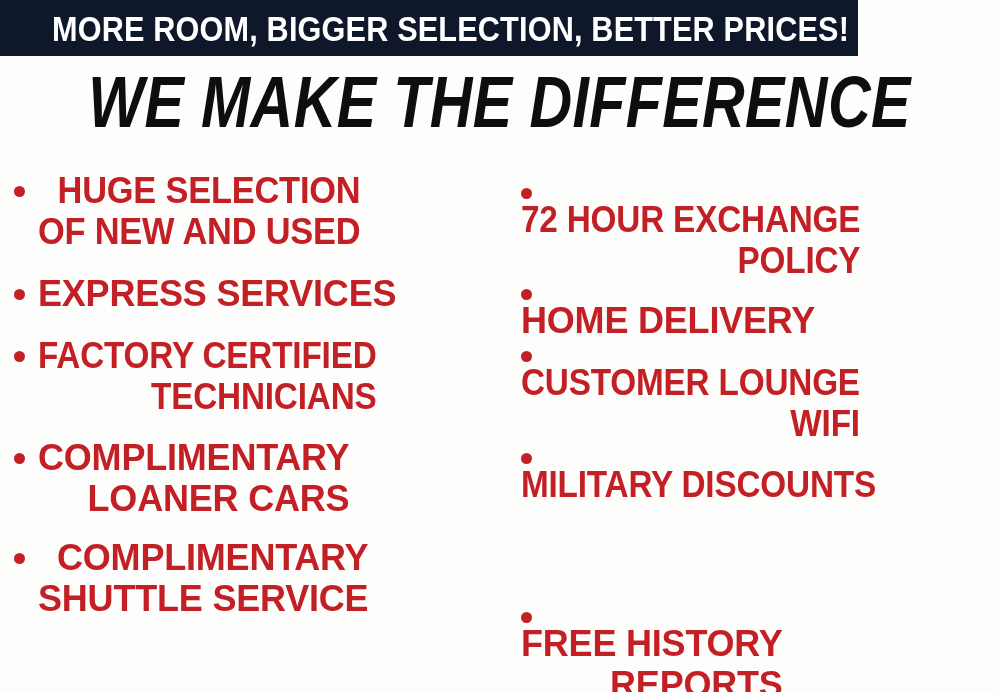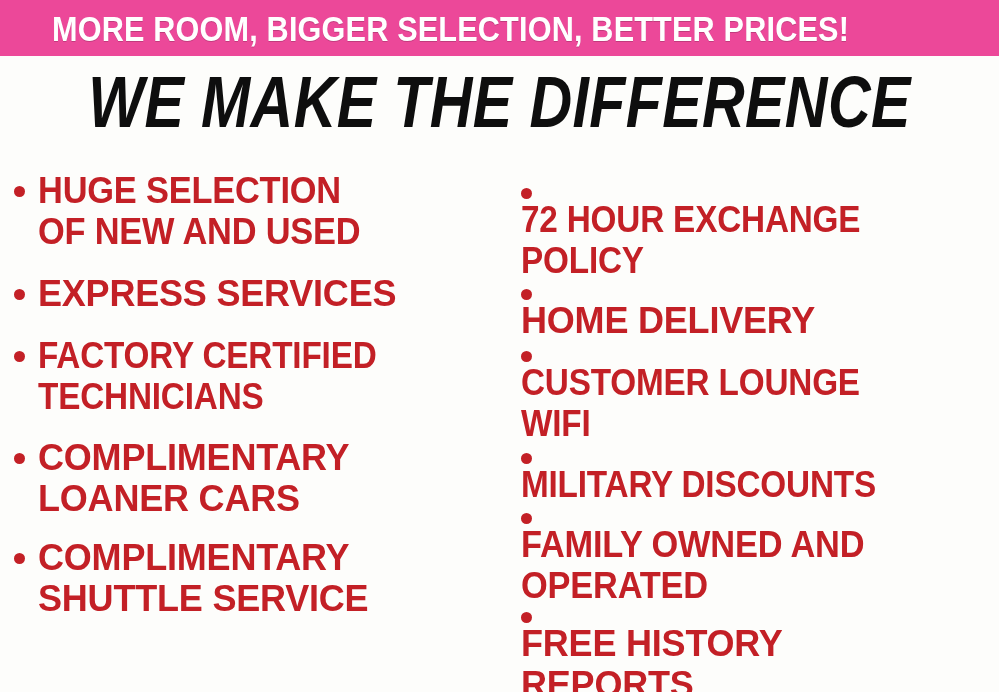--- a/index.html
+++ b/index.html
@@ -16,23 +16,23 @@
     overflow: hidden;
     font-family: "Liberation Sans", "DejaVu Sans", sans-serif;
     -webkit-font-smoothing: antialiased;
   }
 
   
   .banner {
     position: absolute;
     left: 0;
     top: 0;
-    width: 999px;
+    width: 858px;
     height: 56px;
-    background: #ec4899;
+    background: #0f172a;
     display: flex;
     align-items: center;
     text-align: center;
   }
   .banner-text {
     color: #ffffff;
     font-family: "Liberation Sans", "DejaVu Sans", sans-serif;
     font-weight: bold;
     font-size: 35px;
     line-height: 1;
@@ -69,20 +69,21 @@
   }
 
   
   .columns {
     position: absolute;
     left: 0;
     top: 156px;
     width: 999px;
     height: 536px;
     display: flex;
+    text-align: right;
   }
   .col {
     position: relative;
     height: 100%;
   }
   .col-left  { width: 512px; }
   .col-right { width: 487px; }
 
   .bullet-item {
     position: absolute;
@@ -180,25 +181,20 @@
         <span class="dot"></span>
         <span class="bullet-label">CUSTOMER LOUNGE
 WIFI</span>
       </div>
 
       <div class="bullet-item squeeze2" style="top:281px;">
         <span class="dot"></span>
         <span class="bullet-label">MILITARY DISCOUNTS</span>
       </div>
 
-      <div class="bullet-item squeeze" style="top:341px;">
-        <span class="dot"></span>
-        <span class="bullet-label">FAMILY OWNED AND
-OPERATED</span>
-      </div>
 
       <div class="bullet-item" style="top:440px;">
         <span class="dot"></span>
         <span class="bullet-label">FREE HISTORY
 REPORTS</span>
       </div>
 
     </div>
 
   </div>

